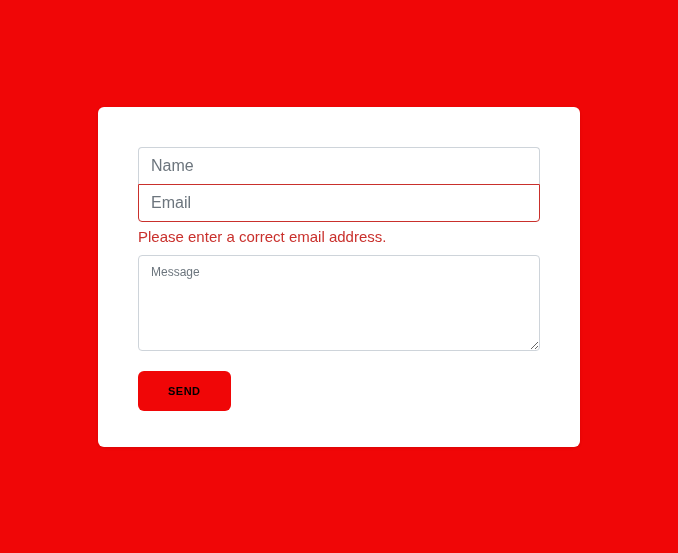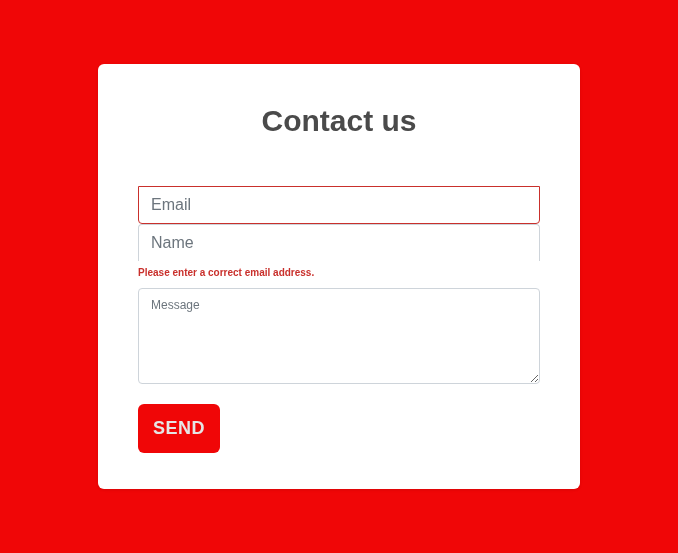--- a/index.html
+++ b/index.html
@@ -49,63 +49,61 @@
     .input.name {
       border-radius: 4px 4px 0 0;
       border-bottom: none;
     }
     .input.email {
       border-radius: 0 0 4px 4px;
       border: 1px solid #c9302c;
     }
     .error-msg {
       color: #c9302c;
-      font-size: 10px;
+      font-size: 15px;
       margin-top: 6px;
       margin-bottom: 10px;
-      font-weight: bold;
     }
     .textarea {
       width: 100%;
       border: 1px solid #ced4da;
       border-radius: 4px;
       padding: 9px 12px;
       font-size: 12px;
       color: #495057;
       font-family: inherit;
       resize: both;
       height: 96px;
       outline: none;
       display: block;
     }
     .textarea::placeholder {
       color: #6c757d;
     }
     .send-btn {
       margin-top: 20px;
       background: #f00607;
-      color: #e5e5e5;
+      color: #000000;
       border: none;
       border-radius: 6px;
-      padding: 14px 15px;
-      font-size: 18px;
+      padding: 14px 30px;
+      font-size: 11px;
       font-weight: 700;
       letter-spacing: 0.5px;
       cursor: pointer;
     }
   </style>
 </head>
 <body>
 
 <div class="card">
-  <h1 class="title">Contact us</h1>
 
   <div class="field-group">
+    <input type="text" class="input name" placeholder="Name" style="">
     <input type="text" class="input email" placeholder="Email" style="">
-    <input type="text" class="input name" placeholder="Name" style="">
   </div>
 
   <div class="error-msg">Please enter a correct email address.</div>
 
   <textarea class="textarea" placeholder="Message" style=""></textarea>
 
   <button class="send-btn">SEND</button>
 </div>
 
 </body></html>

